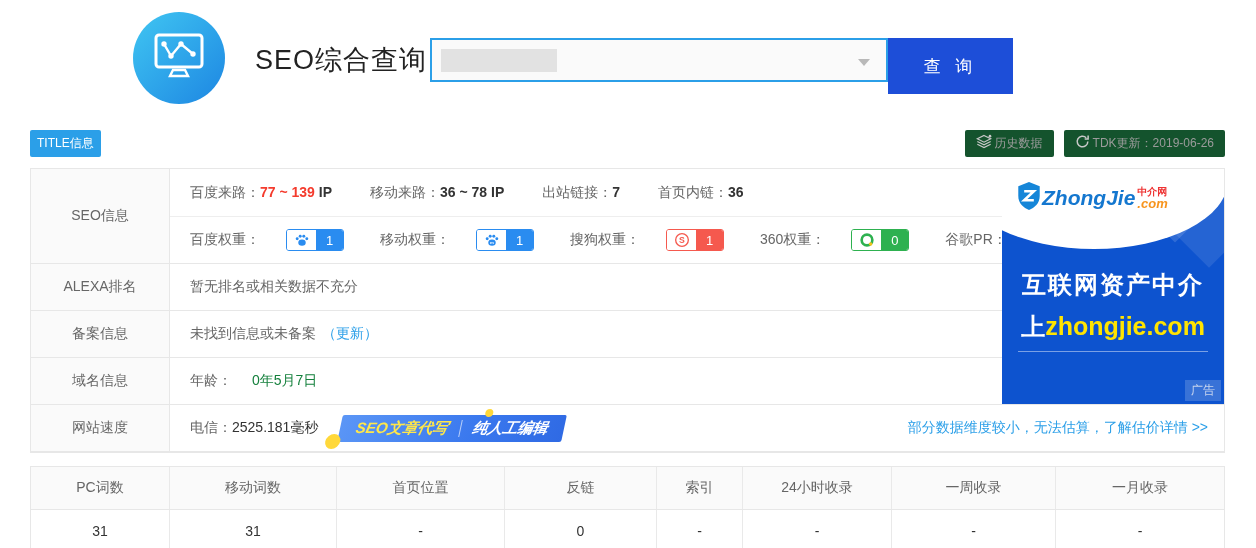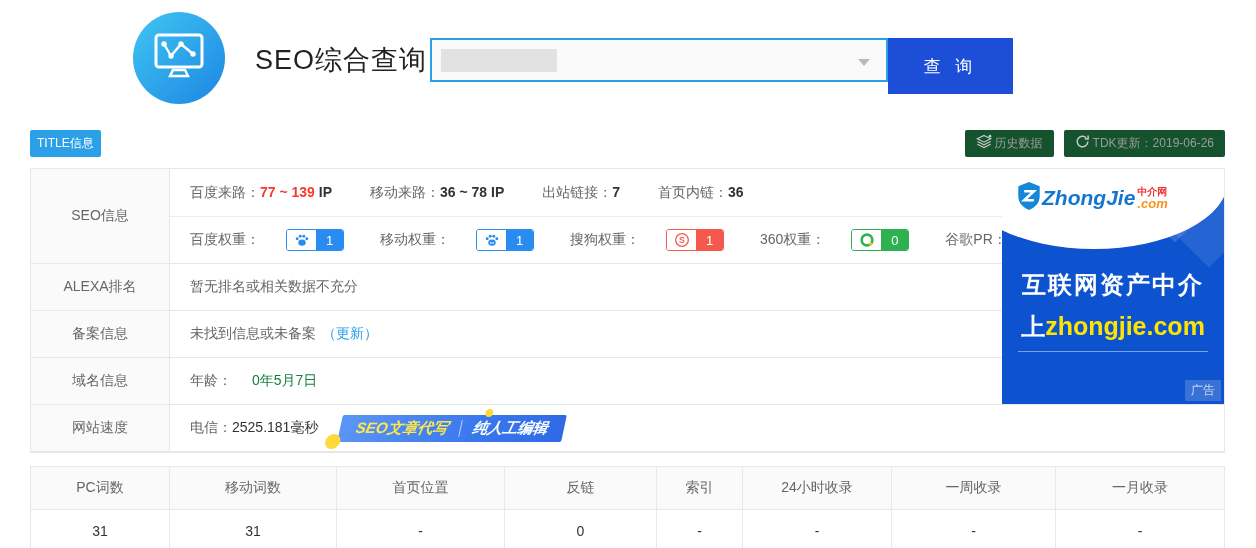--- a/index.html
+++ b/index.html
@@ -283,20 +283,21 @@
   <div class="m-row speed-row">
     <div class="m-label">网站速度</div>
     <div class="m-content">
       <span>电信：</span>
       <span class="v-dark">2525.181毫秒</span>
       <span class="promo-badge">
         <span class="promo-left">SEO文章代写</span>
         <span class="promo-div"></span>
         <span class="promo-right">纯人工编辑</span>
       </span>
+      <a class="estimate-link" href="#">部分数据维度较小，无法估算，了解估价详情 &gt;&gt;</a>
     </div>
   </div>
 
   <div class="ad">
     <div class="ad-tri1"></div>
     <div class="ad-tri2"></div>
     <div class="ad-play"></div>
     <div class="ad-white"></div>
     <div class="ad-logo">
       <span>

